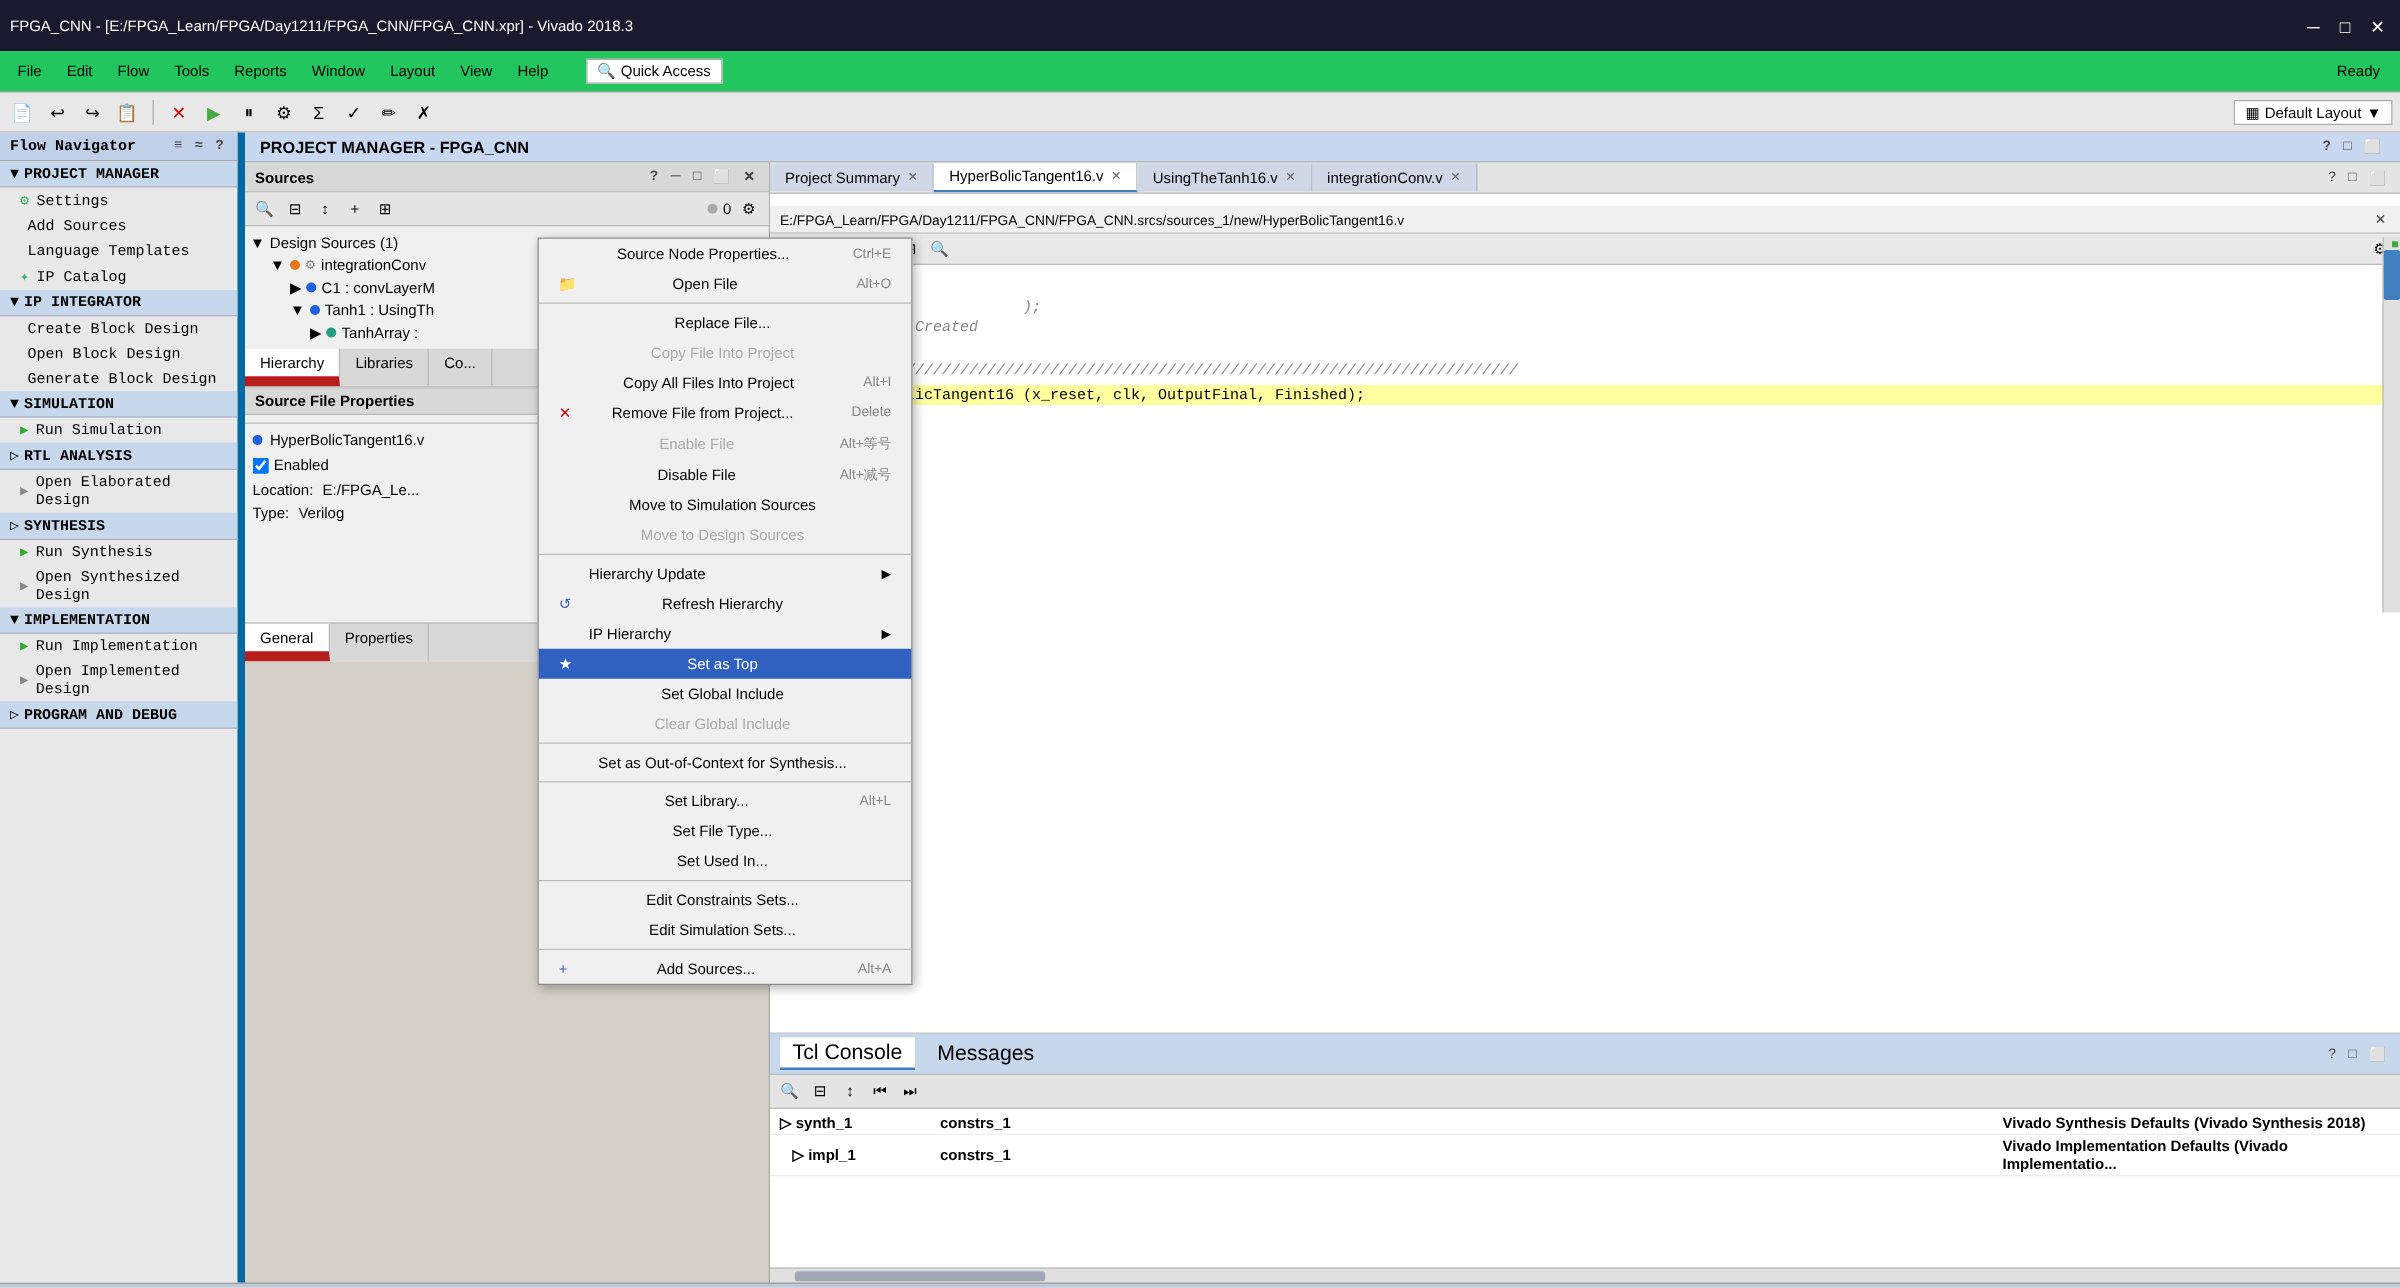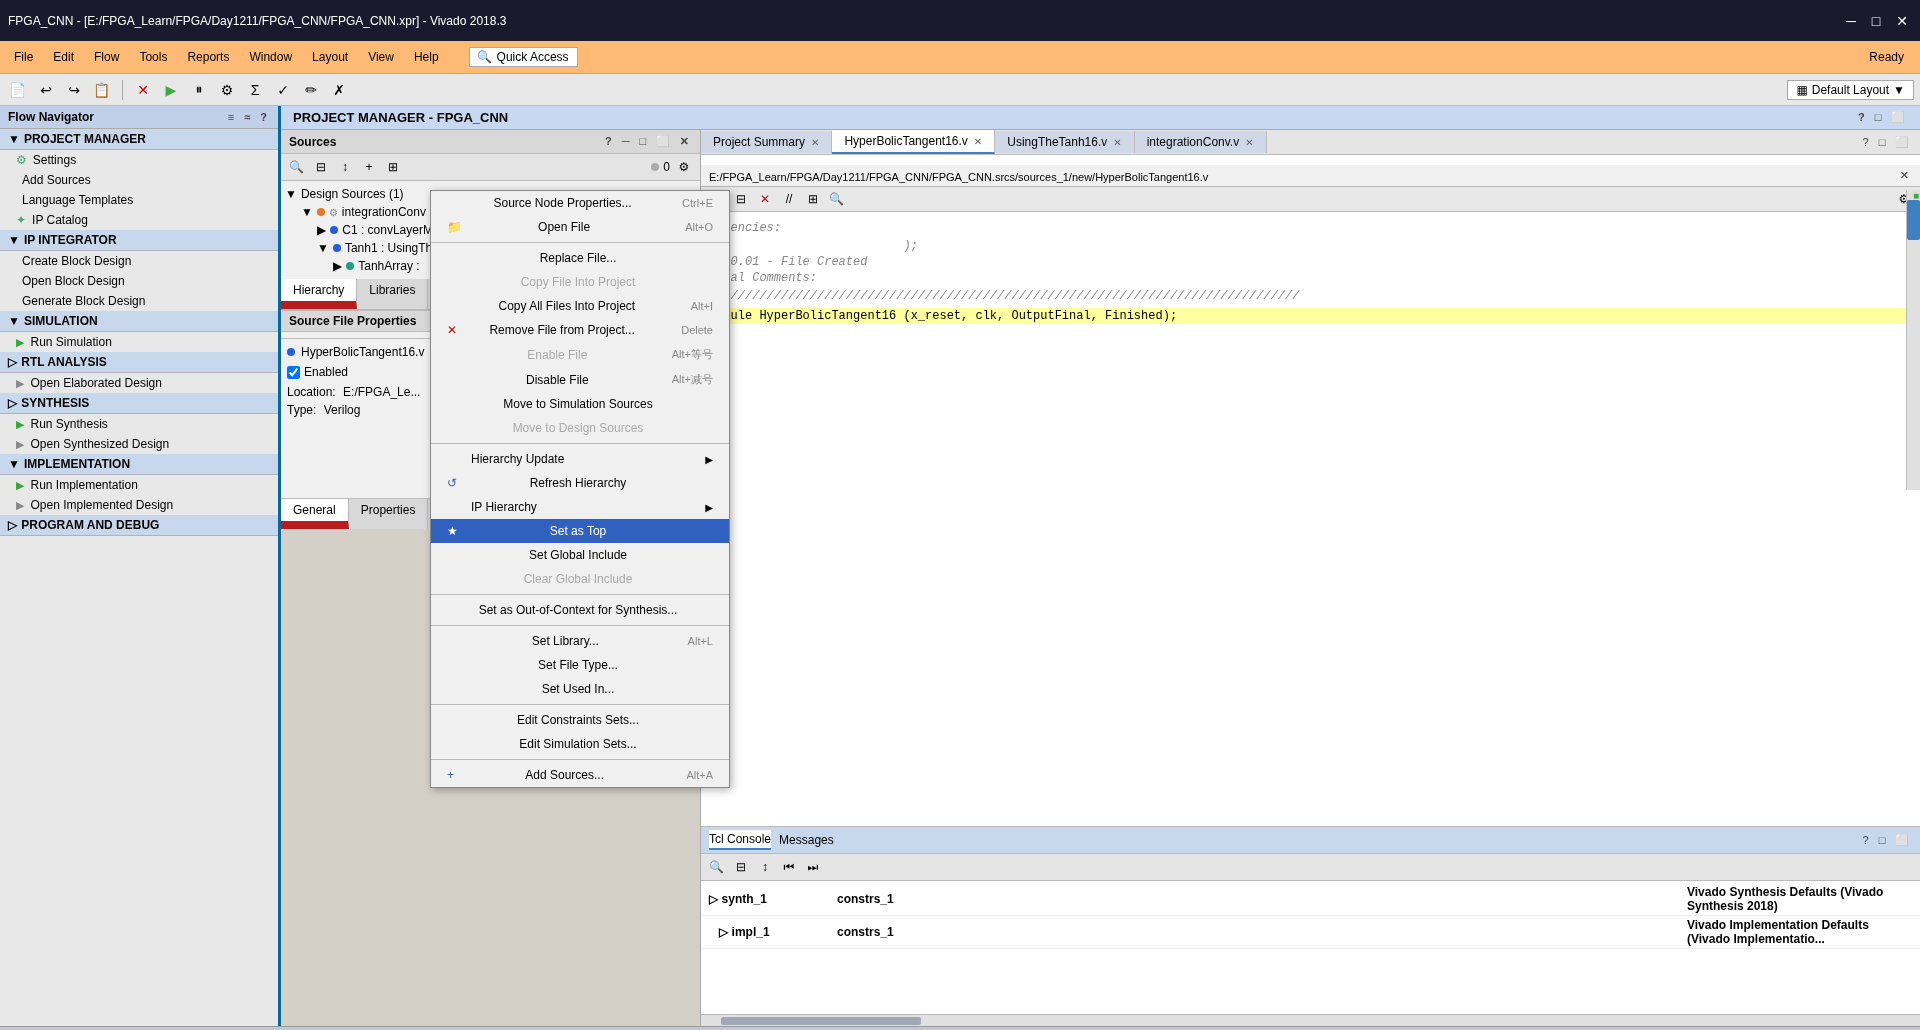--- a/index.html
+++ b/index.html
@@ -33,21 +33,21 @@
     }
     #title-bar .win-controls span {
       color: #fff;
       font-size: 14px;
       cursor: pointer;
       padding: 0 4px;
     }
 
     
     #menu-bar {
-      background: #fdba74;
+      background: #22c55e;
       height: 28px;
       display: flex;
       align-items: center;
       border-bottom: 1px solid #aaa;
       padding: 16px 4px;
     }
     #menu-bar .menu-item {
       padding: 4px 10px;
       cursor: pointer;
       font-size: 12px;
@@ -106,26 +106,27 @@
     }
 
     
     #main-layout {
       display: flex;
       height: calc(1030px - 28px - 28px - 32px - 22px);
     }
 
     
     #flow-navigator {
-      width: 281px;
+      width: 196px;
       background: #e8e8e8;
-      border-right: 3px solid #0369a1;
+      border-right: 6px solid #0369a1;
       display: flex;
       flex-direction: column;
       overflow: hidden;
+      font-family: Liberation Mono, monospace;
     }
     #flow-nav-header {
       background: #c0d0e8;
       padding: 4px 8px;
       font-weight: bold;
       font-size: 12px;
       display: flex;
       align-items: center;
       justify-content: space-between;
       border-bottom: 1px solid #aaa;
@@ -342,23 +343,23 @@
     #console-header {
       background: #c8d8ec;
       padding: 3px 8px;
       font-size: 12px;
       border-bottom: 1px solid #bbb;
       display: flex;
       align-items: center;
       gap: 8px;
     }
     .console-tab {
-      padding: 2px 0;
-      cursor: pointer;
-      font-size: 12px;
+      padding: 2px 10px;
+      cursor: pointer;
+      font-size: 17px;
     }
     .console-tab.active {
       background: #fff;
       border-bottom: 2px solid #4080c0;
     }
     #console-toolbar {
       background: #e4e4e4;
       display: flex;
       align-items: center;
       padding: 3px 6px;

